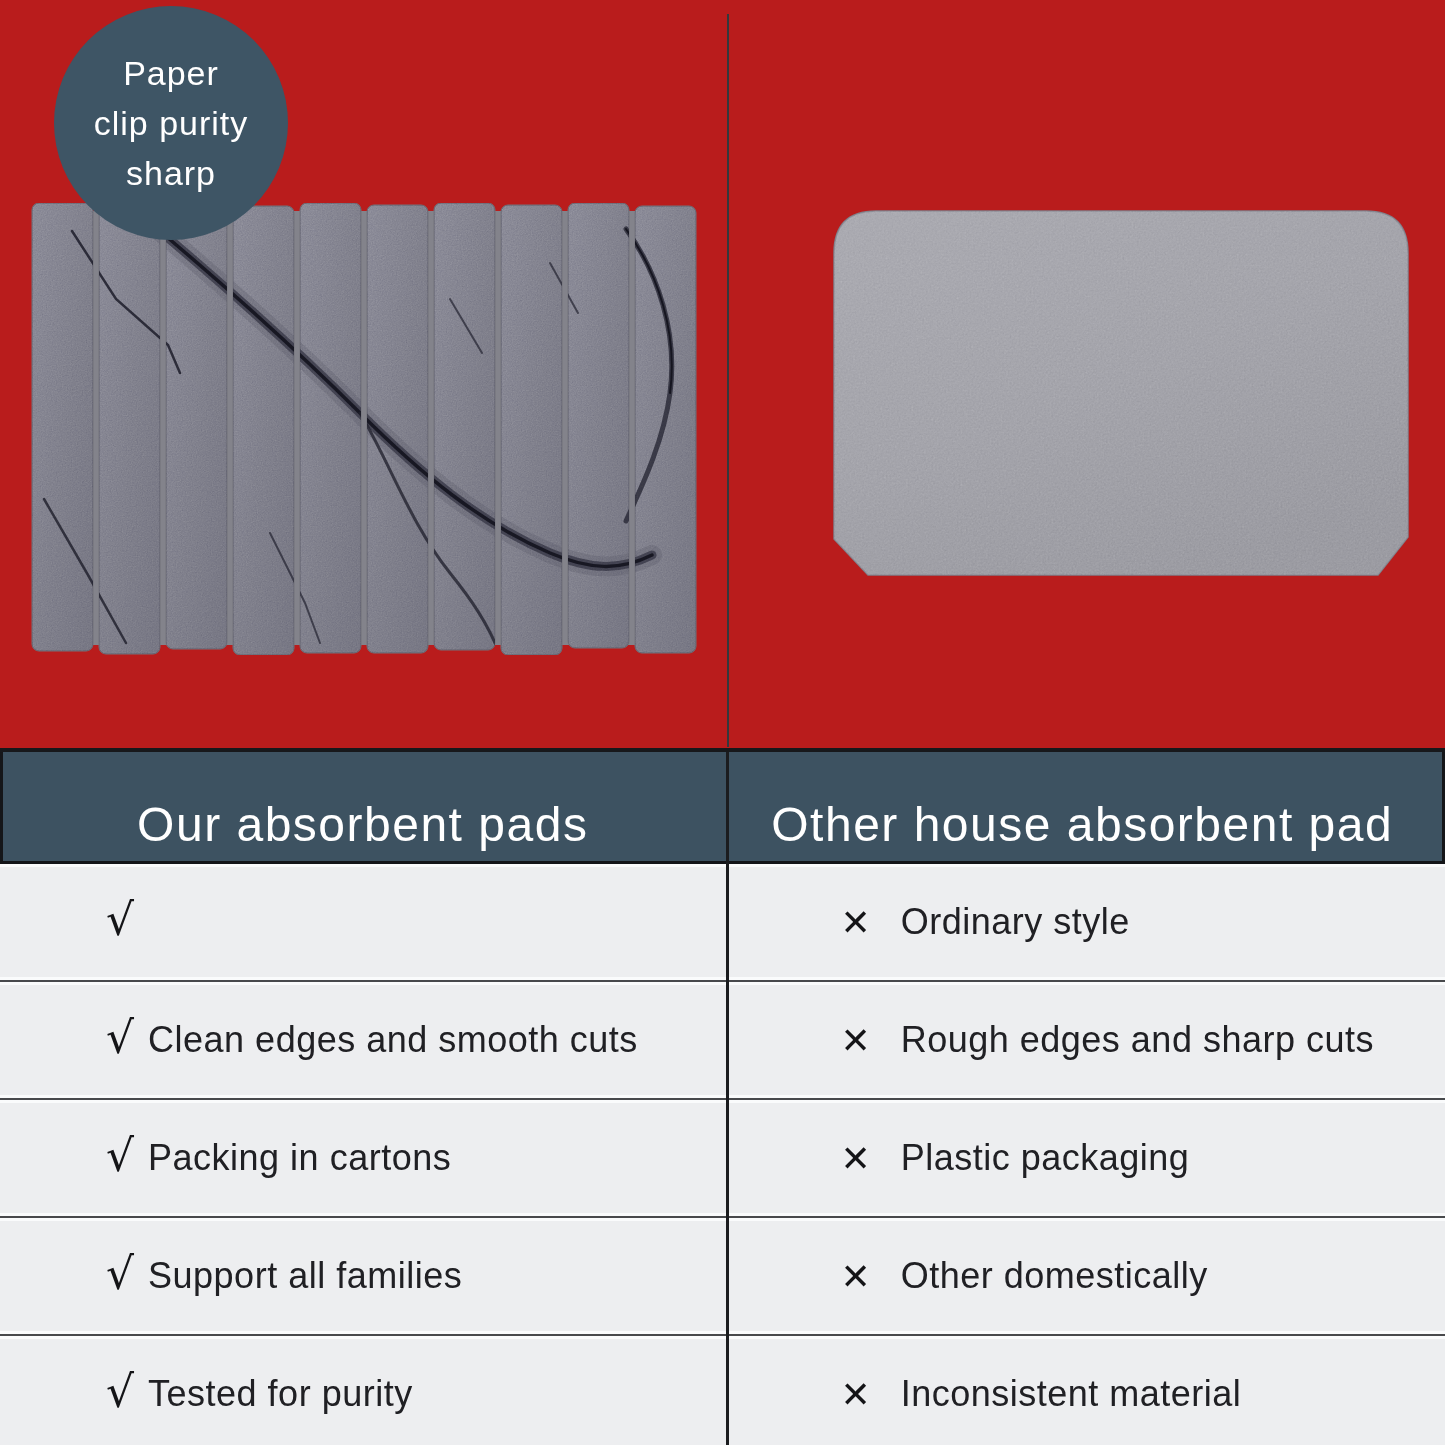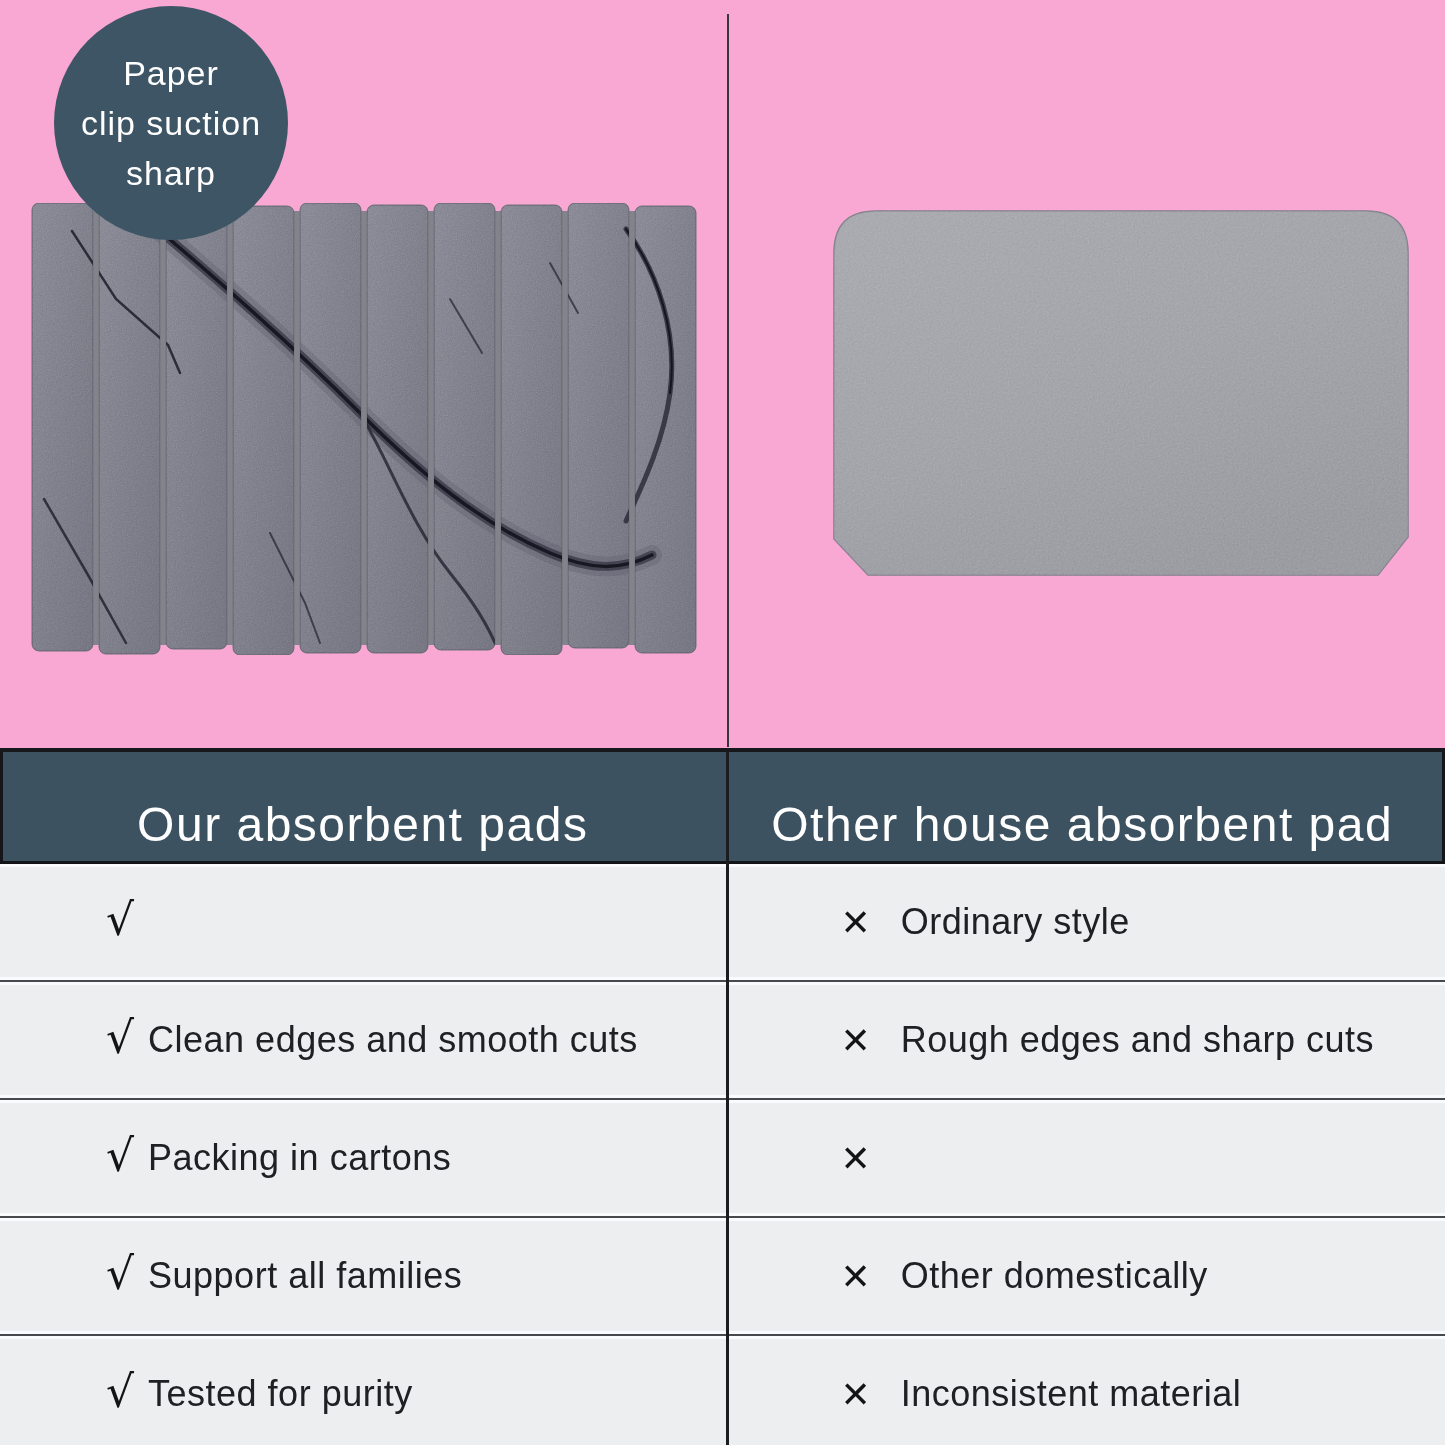--- a/index.html
+++ b/index.html
@@ -6,21 +6,21 @@
   .canvas{
     position:relative;
     width:1445px;height:1445px;
     background:#ffffff;
     overflow:hidden;
     font-family:"Liberation Sans","DejaVu Sans",sans-serif;
     color:#202024;
   }
 
   
-  .photo-section{position:absolute;left:0;top:0;width:1445px;height:748px;background:#f9a8d4;}
+  .photo-section{position:absolute;left:0;top:0;width:1445px;height:748px;background:#b91c1c;}
   .v-divider{position:absolute;left:727px;top:14px;width:2px;height:733px;background:#34383c;}
   .marble-pad{position:absolute;left:30px;top:203px;width:670px;height:452px;}
   .plain-pad{position:absolute;left:830px;top:207px;width:582px;height:372px;}
 
   .badge{
     position:absolute;left:54px;top:6px;width:234px;height:234px;
     border-radius:50%;
     background:#3e5565;
     display:flex;flex-direction:column;align-items:center;justify-content:center;
     text-align:center;color:#ffffff;
@@ -124,21 +124,21 @@
         </g>
 
         <g clip-path="url(#slatsClip)" opacity="0.5">
           <rect x="0" y="0" width="670" height="452" filter="url(#grain)"></rect>
         </g>
       </svg>
     </div>
 
     <div class="badge">
       <span>Paper</span>
-      <span>clip suction</span>
+      <span>clip purity</span>
       <span>sharp</span>
     </div>
 
     <div class="plain-pad">
       <svg width="582" height="372" viewBox="0 0 582 372">
         <defs>
           <linearGradient id="padG" x1="0" y1="0" x2="0.6" y2="1">
             <stop offset="0" stop-color="#9b9ba3"></stop>
             <stop offset="0.55" stop-color="#93939b"></stop>
             <stop offset="1" stop-color="#898991"></stop>
@@ -191,20 +191,21 @@
     </div>
     <div class="sep"></div>
 
     <div class="row">
       <div class="cell ours">
         <span class="mark check">√</span>
         <span class="item-label">Packing in cartons</span>
       </div>
       <div class="cell theirs">
         <span class="mark cross">✕</span>
+        <span class="item-label">Plastic packaging</span>
       </div>
     </div>
     <div class="sep"></div>
 
     <div class="row">
       <div class="cell ours">
         <span class="mark check">√</span>
         <span class="item-label">Support all families</span>
       </div>
       <div class="cell theirs">

